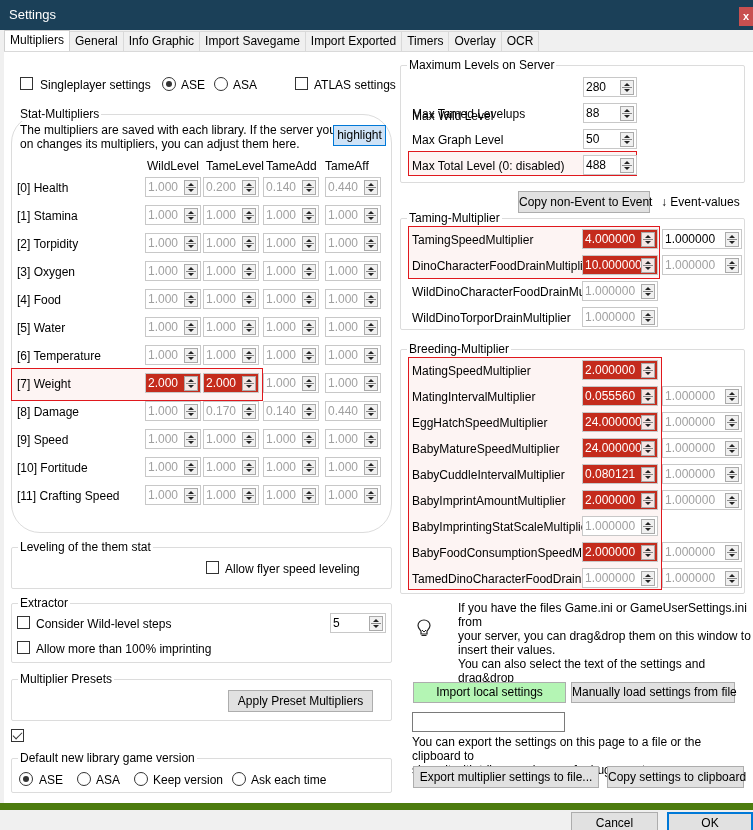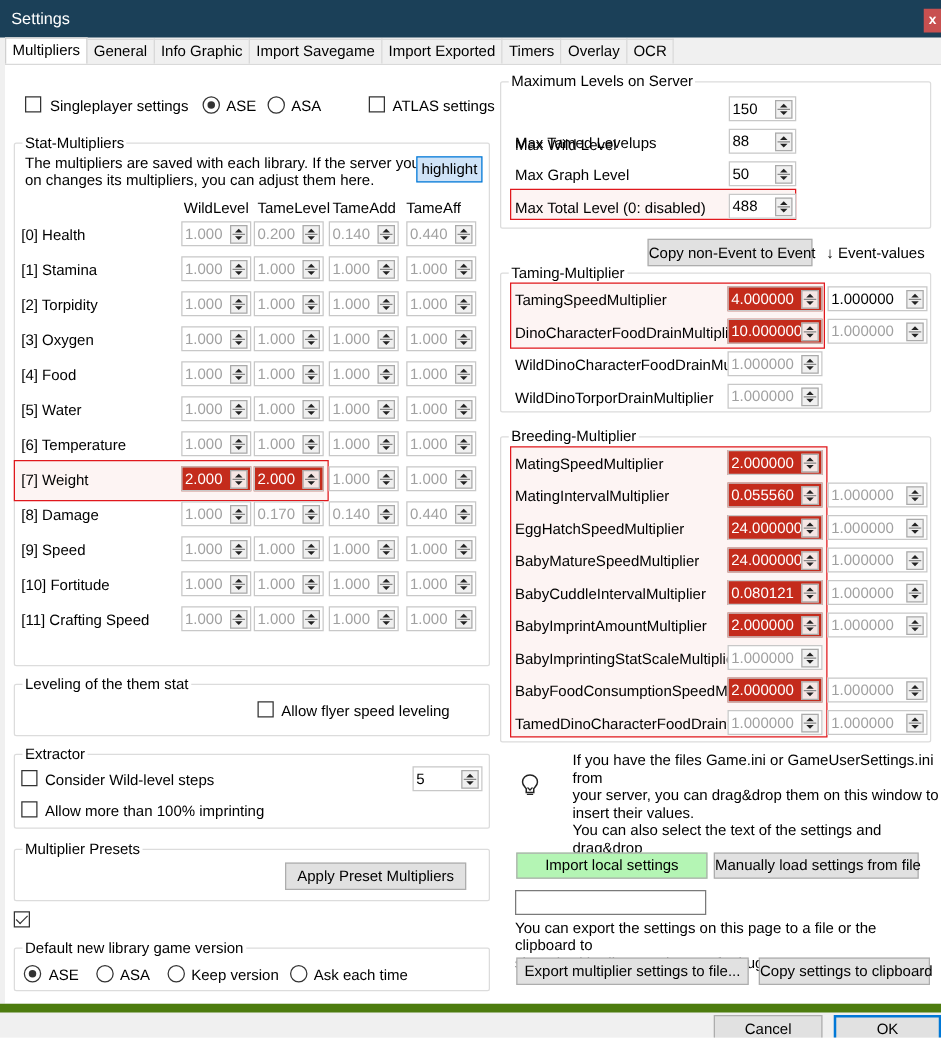--- a/index.html
+++ b/index.html
@@ -67,21 +67,21 @@
 
   <div class="cb" style="left:16px;top:25px;"></div>
   <span class="lbl" style="left:36px;top:26px;">Singleplayer settings</span>
   <div class="rb checked" style="left:158px;top:25px;"></div>
   <span class="lbl" style="left:177px;top:26px;">ASE</span>
   <div class="rb" style="left:210px;top:25px;"></div>
   <span class="lbl" style="left:229px;top:26px;">ASA</span>
   <div class="cb" style="left:291px;top:25px;"></div>
   <span class="lbl" style="left:310px;top:26px;">ATLAS settings</span>
 
-  <div class="group" style="left:7px;top:62px;width:381px;height:419px;">
+  <div class="group" style="left:7px;top:62px;width:381px;height:419px;border-radius:29px;">
     <span class="legend">Stat-Multipliers</span>
   </div>
   <div class="para" style="left:16px;top:71px;">
     <div>The multipliers are saved with each library. If the server you play</div>
     <div>on changes its multipliers, you can adjust them here.</div>
   </div>
   <div class="btn blue" style="left:329px;top:73px;width:53px;height:21px;line-height:19px;">highlight</div>
 
   <span class="lbl" style="left:143px;top:107px;">WildLevel</span>
   <span class="lbl" style="left:202px;top:107px;">TameLevel</span>
@@ -530,21 +530,21 @@
   <div class="rb" style="left:228px;top:720px;"></div>
   <span class="lbl" style="left:247px;top:721px;">Ask each time</span>
 
   <div class="group" style="left:396px;top:13px;width:345px;height:118px;">
     <span class="legend">Maximum Levels on Server</span>
   </div>
   <div class="redbox" style="left:404px;top:99px;width:229px;height:25px;"></div>
   <div id="max-level-rows">
       <span class="lbl" style="left: 408px; top: 29px; margin-top: 28px;">Max Wild Level</span>
       <div class="spin en" style="left: 579px; top: 25px; width: 54px;">
-        <span class="val">150</span>
+        <span class="val">280</span>
         <span class="arrows">
           <span class="up"></span>
           <span class="mid"></span>
           <span class="dn"></span>
         </span>
       </div>
       <span class="lbl" style="left: 408px; top: 55px;">Max Tamed Levelups</span>
       <div class="spin en" style="left: 579px; top: 51px; width: 54px;">
         <span class="val">88</span>
         <span class="arrows">

